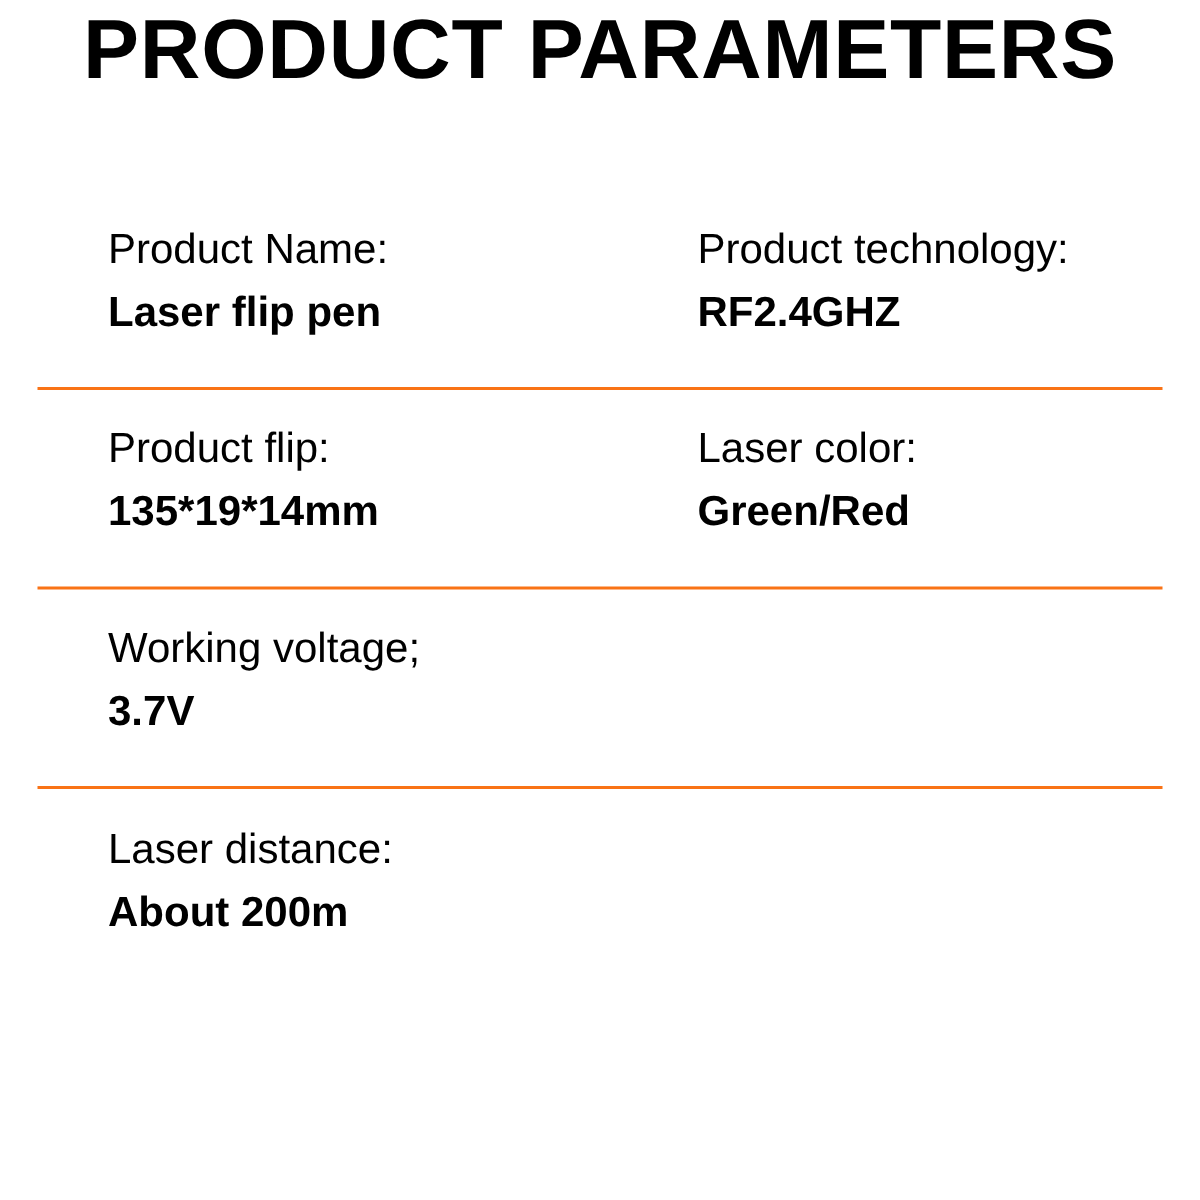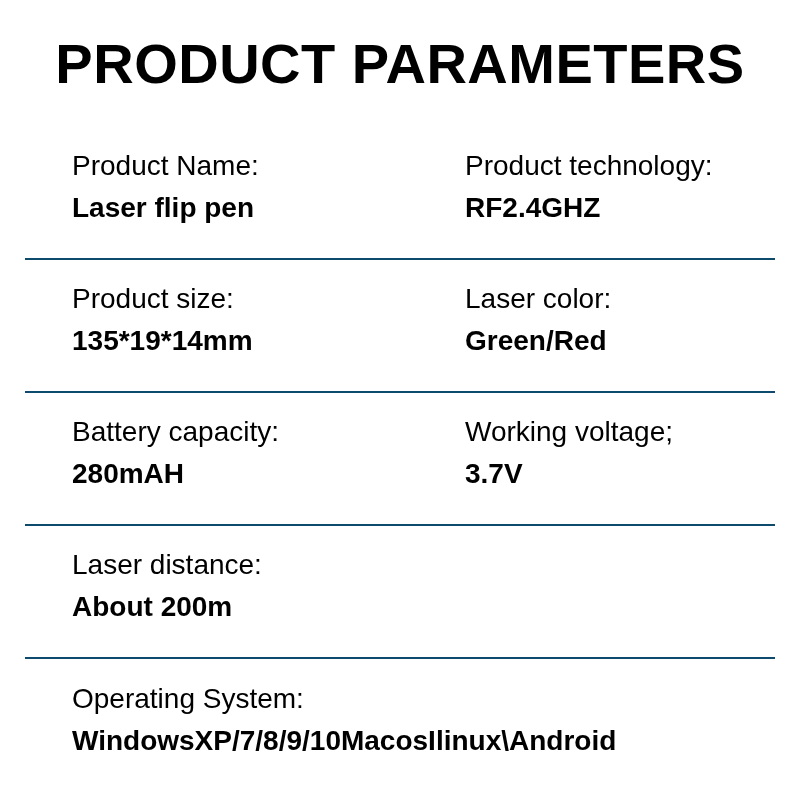--- a/index.html
+++ b/index.html
@@ -12,41 +12,41 @@
     height: 800px;
     background: #ffffff;
     color: #000000;
     font-family: "Liberation Sans", sans-serif;
     overflow: hidden;
     box-sizing: border-box;
   }
   .title-block {
     height: 127px;
     display: flex;
-    align-items: center;
+    align-items: flex-start;
     justify-content: center;
   }
   .title {
     font-size: 56px;
     font-weight: bold;
     letter-spacing: 0.5px;
     white-space: nowrap;
   }
   .spec-table {
     margin: 0 25px;
   }
   .spec-row {
     height: 133px;
     box-sizing: border-box;
     display: grid;
     grid-template-columns: 393px 1fr;
     align-items: center;
     padding-left: 47px;
     padding-bottom: 12px;
-    border-bottom: 2px solid #0c4a6e;
+    border-bottom: 2px solid #f97316;
   }
   .spec-row:last-child {
     border-bottom: none;
   }
   .cell-full {
     grid-column: 1 / -1;
   }
   .spec-label {
     font-size: 28px;
     line-height: 32px;
@@ -78,48 +78,38 @@
         <div class="spec-value">Laser flip pen</div>
       </div>
       <div class="spec-cell">
         <div class="spec-label">Product technology:</div>
         <div class="spec-value">RF2.4GHZ</div>
       </div>
     </div>
 
     <div class="spec-row">
       <div class="spec-cell">
-        <div class="spec-label">Product size:</div>
+        <div class="spec-label">Product flip:</div>
         <div class="spec-value">135*19*14mm</div>
       </div>
       <div class="spec-cell">
         <div class="spec-label">Laser color:</div>
         <div class="spec-value">Green/Red</div>
       </div>
     </div>
 
     <div class="spec-row">
-      <div class="spec-cell">
-        <div class="spec-label">Battery capacity:</div>
-        <div class="spec-value">280mAH</div>
-      </div>
       <div class="spec-cell">
         <div class="spec-label">Working voltage;</div>
         <div class="spec-value">3.7V</div>
       </div>
     </div>
 
     <div class="spec-row">
       <div class="spec-cell">
         <div class="spec-label">Laser distance:</div>
         <div class="spec-value">About 200m</div>
       </div>
     </div>
 
-    <div class="spec-row">
-      <div class="spec-cell cell-full">
-        <div class="spec-label">Operating System:</div>
-        <div class="spec-value">WindowsXP/7/8/9/10MacosIlinux\Android</div>
-      </div>
-    </div>
 
   </div>
 </div>
 
 </body></html>

